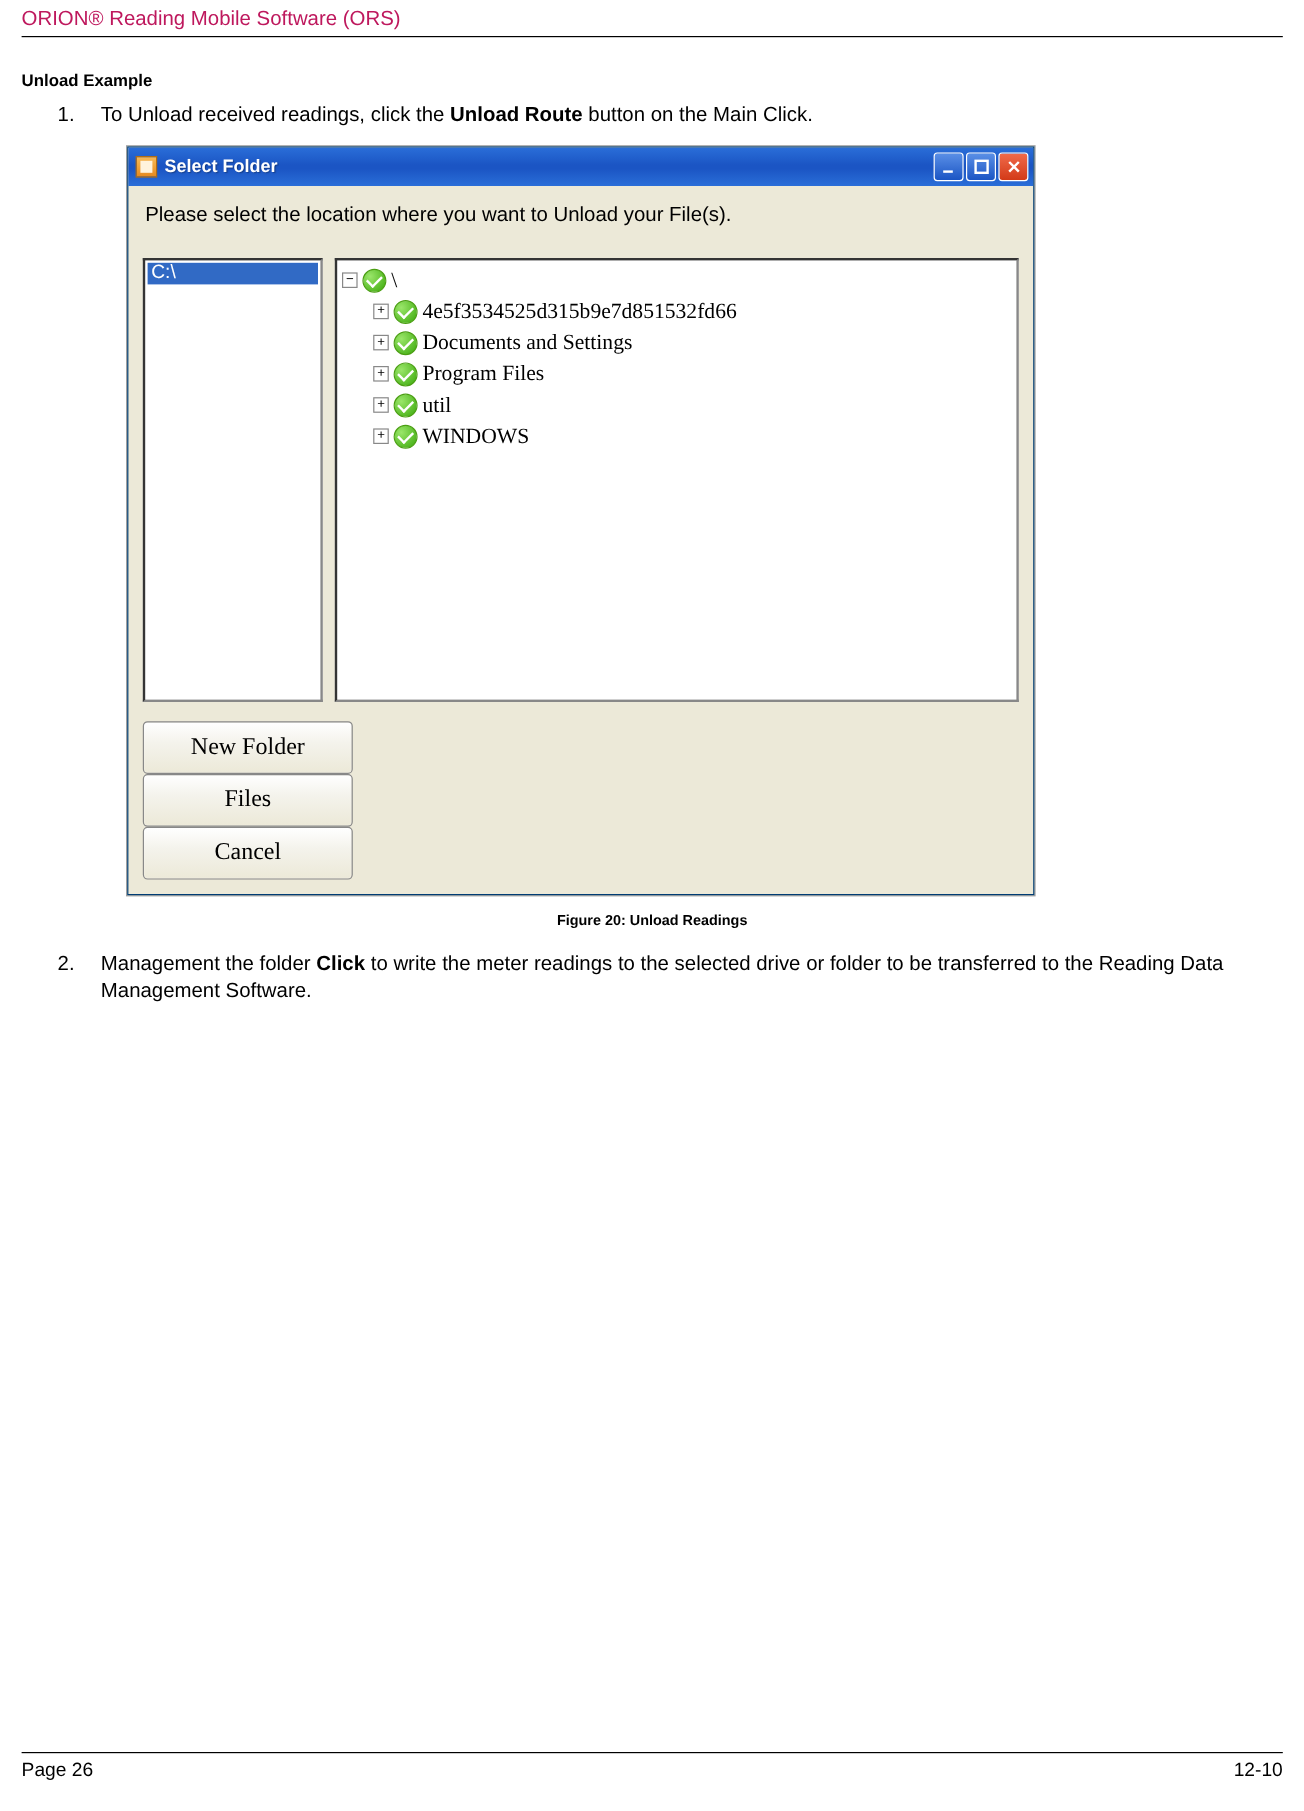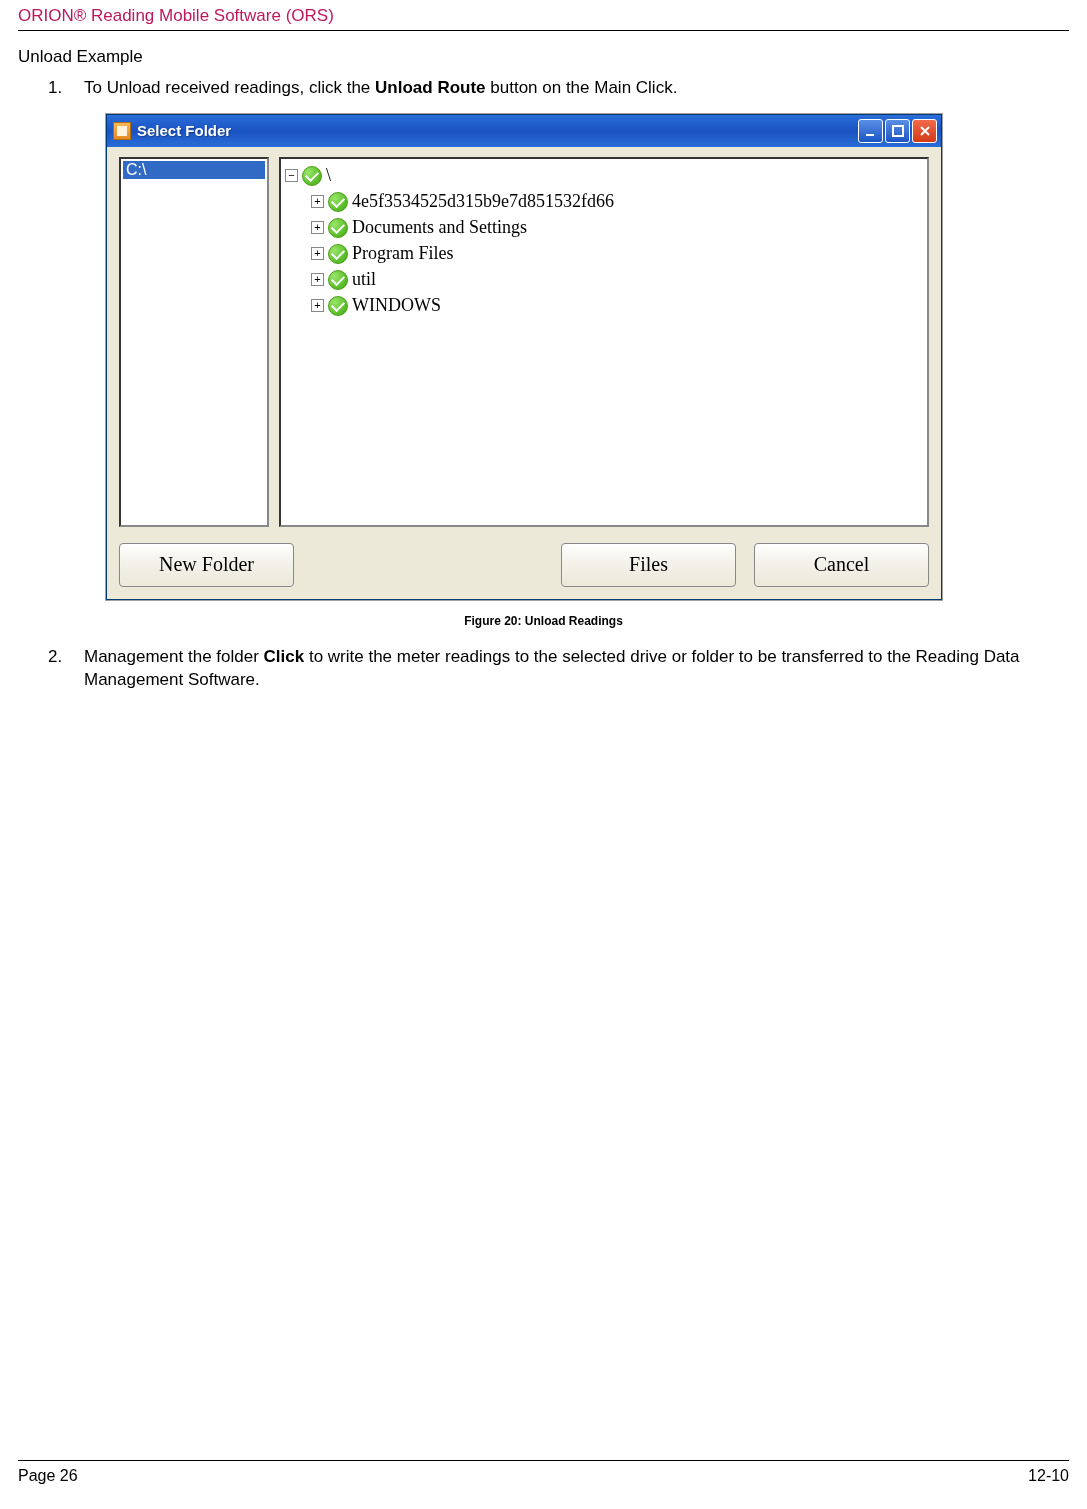--- a/index.html
+++ b/index.html
@@ -16,43 +16,43 @@
   }
   .doc-header {
     font-size: 17px;
     font-weight: 400;
     font-family: Arial, sans-serif;
     color: #be185d;
     padding: 6px 0 4px 0;
     border-bottom: 1px solid #000;
   }
   .section-title {
-    font-weight: 400;
-    font-size: 17px;
-    margin-top: 16px;
+    font-weight: 700;
+    font-size: 14px;
+    margin-top: 28px;
     margin-bottom: 10px;
   }
   .step-list {
     list-style: none;
     padding-left: 30px;
   }
   .step-list li {
     display: flex;
     gap: 18px;
     margin-bottom: 14px;
     font-size: 17px;
     line-height: 1.35;
   }
   .step-num { min-width: 18px; }
   .step-body b { font-weight: 700; font-family: Arial, sans-serif; }
   .figure-wrap {
     margin: 10px 0 14px 88px;
   }
   .dialog {
-    width: 836px;
+    width: 756px;
     background: #ece9d8;
     border: 1px solid #003c74;
     box-shadow: 0 0 0 1px #a0a0a0;
   }
   .titlebar {
     height: 32px;
     background: linear-gradient(to bottom, #2a6ed8 0%, #1b55c4 45%, #1b55c4 55%, #2a6ed8 100%);
     display: flex;
     align-items: center;
     padding: 0 4px 0 6px;
@@ -140,21 +140,21 @@
     border:1px solid #4b9e13;
     display:inline-flex; align-items:center; justify-content:center;
   }
   .check-icon::after{
     content:""; width:10px; height:6px;
     border-left:2px solid #fff; border-bottom:2px solid #fff;
     transform: rotate(-45deg); margin-top:-2px;
   }
   .node-label { font-family: "Times New Roman", serif; font-size:18px; }
   .btnrow {
-    display:flex; gap:18px; margin-top: 16px;
+    display:flex; gap:0; margin-top: 16px; flex-direction: column;
   }
   .btnrow .spacer { flex:1; }
   .xp-btn {
     height: 44px;
     background: linear-gradient(#ffffff,#f4f3ec 40%,#ece9d8);
     border: 1px solid #888;
     border-radius: 4px;
     font-family: "Times New Roman", serif;
     font-size: 20px;
     display:flex; align-items:center; justify-content:center;
@@ -214,20 +214,21 @@
               </svg>
           </div>
           <div class="winbtn close">
             <svg viewBox="0 0 14 14">
                 <path d="M3 3 L11 11 M11 3 L3 11" stroke="#fff" stroke-width="2"></path>
               </svg>
           </div>
         </div>
       </div>
       <div class="dialog-body">
+        <div class="prompt">Please select the location where you want to Unload your File(s).</div>
         <div class="panes">
           <div class="listbox">
             <span class="listbox-item">C:\</span>
           </div>
           <div class="tree">
             <div class="tree-row indent0">
               <span class="expander">−</span>
               <span class="check-icon"></span>
               <span class="node-label">\</span>
             </div>

